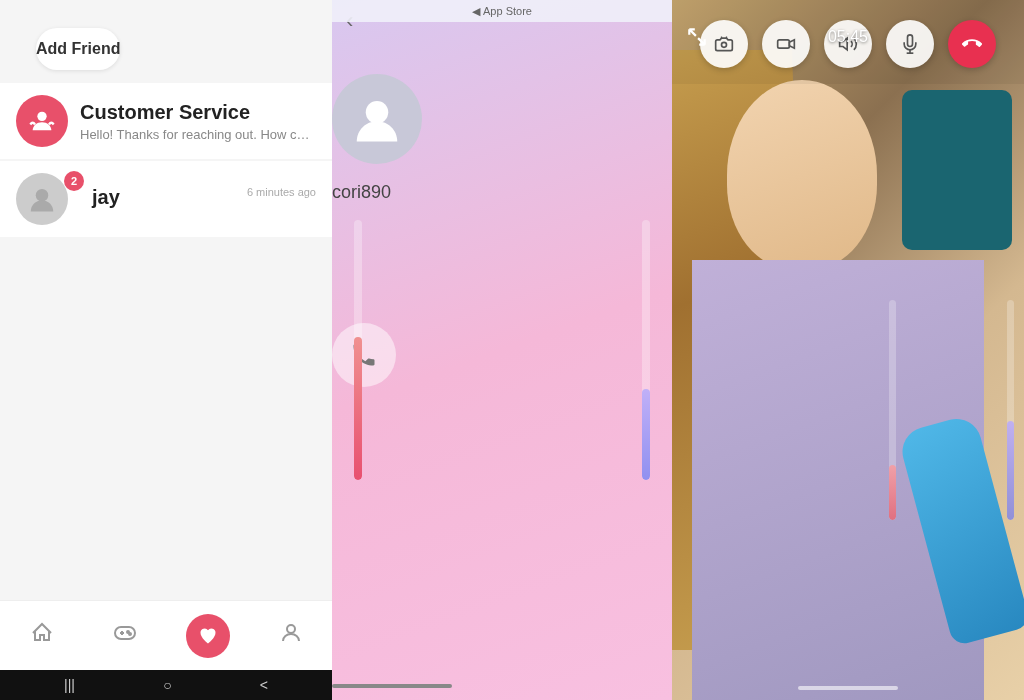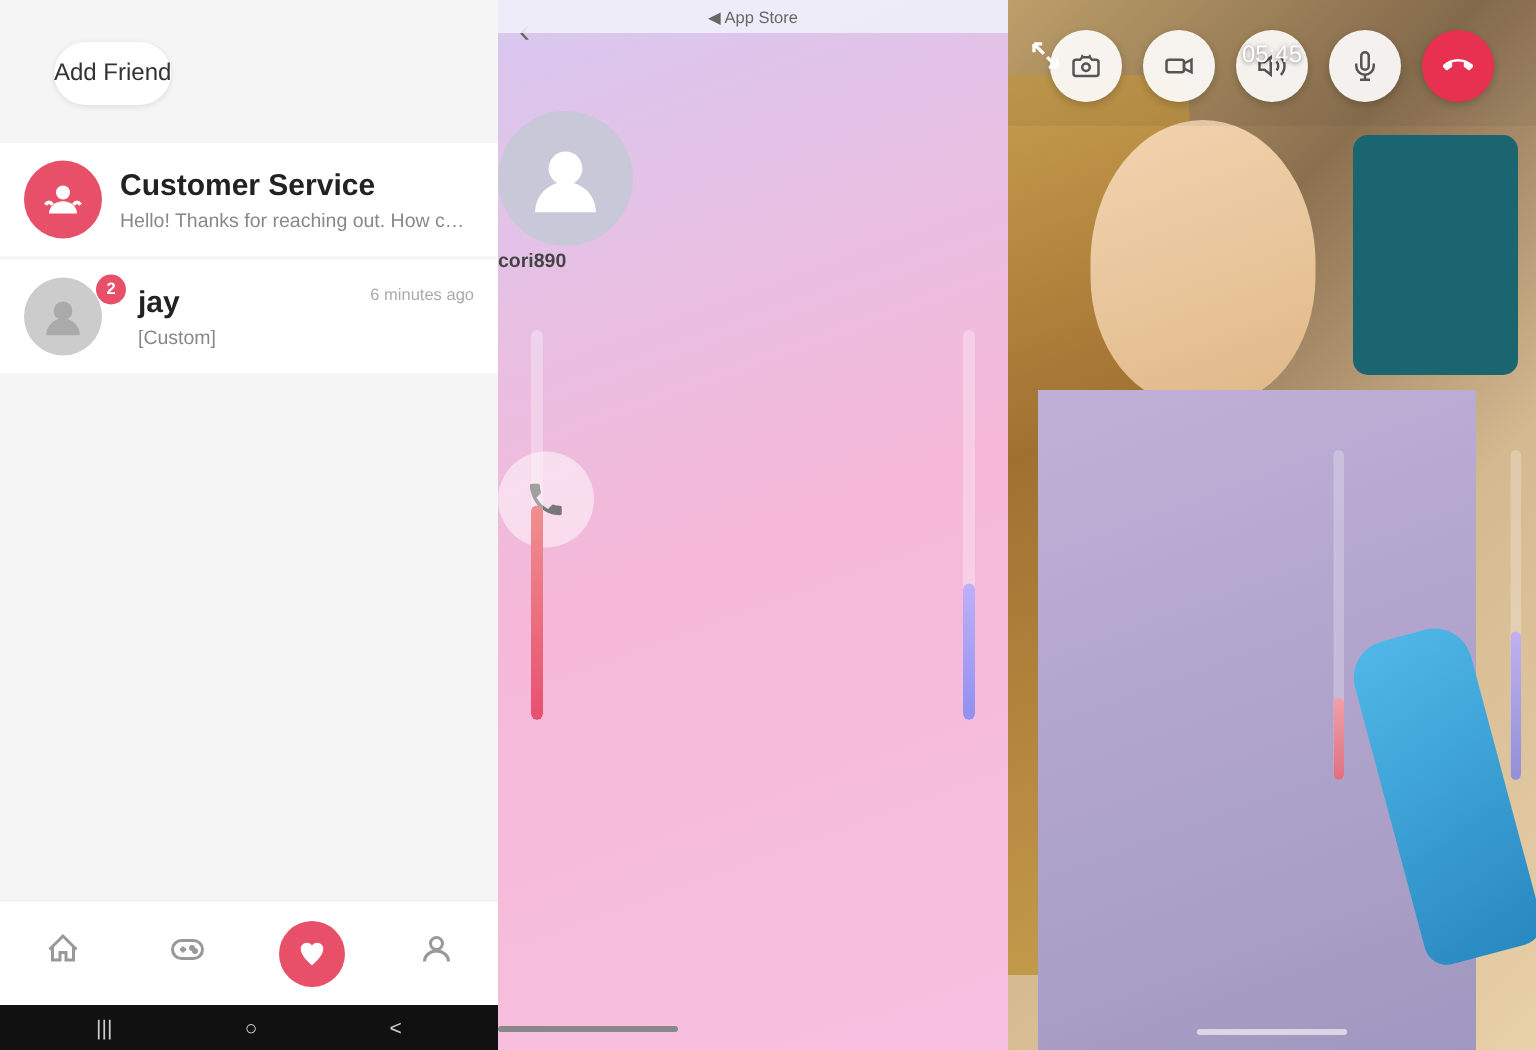--- a/index.html
+++ b/index.html
@@ -15,27 +15,27 @@
     
     .left-panel {
       width: 332px;
       height: 700px;
       background: #f5f5f5;
       display: flex;
       flex-direction: column;
     }
 
     .add-friend-btn {
-      margin: 16px 20px 19px;
+      margin: 16px 20px 7px;
       background: #fff;
       border: none;
       border-radius: 25px;
       padding: 12px 0;
       font-size: 16px;
-      font-weight: 400;
+      font-weight: 700;
       color: #333;
       cursor: pointer;
       box-shadow: 0 1px 4px rgba(0,0,0,0.1);
       text-align: center;
     }
 
     .chat-list {
       flex: 1;
       overflow-y: auto;
     }
@@ -196,24 +196,24 @@
       margin-top: 40px;
     }
 
     .caller-avatar svg {
       width: 54px;
       height: 54px;
       fill: #fff;
     }
 
     .caller-name {
-      margin-top: 2px;
-      font-size: 13px;
+      margin-top: 18px;
+      font-size: 18px;
       color: #444;
-      font-weight: 700;
+      font-weight: 400;
     }
 
     
     .volume-bar-left {
       position: absolute;
       left: 22px;
       top: 220px;
       width: 8px;
       height: 260px;
       border-radius: 4px;
@@ -466,21 +466,20 @@
             <path d="M3 22c0-5 4-9 9-9s9 4 9 9"></path>
           </svg>
         </div>
         <div class="badge" style="position:absolute; top:-2px; right:-4px;">2</div>
       </div>
       <div class="chat-info">
         <div style="display:flex; justify-content:space-between; ">
           <div class="chat-name">jay</div>
           <div class="chat-time">6 minutes ago</div>
         </div>
-        <div class="chat-preview">[Custom]</div>
       </div>
     </div>
   </div>
 
   <div class="bottom-nav">
     <div class="nav-item">
       <span class="nav-icon">
         <svg viewBox="0 0 24 24" width="24" height="24" fill="none" stroke="#999" stroke-width="2">
           <path d="M3 12L12 3l9 9"></path>
           <path d="M5 10v9h5v-5h4v5h5v-9"></path>

